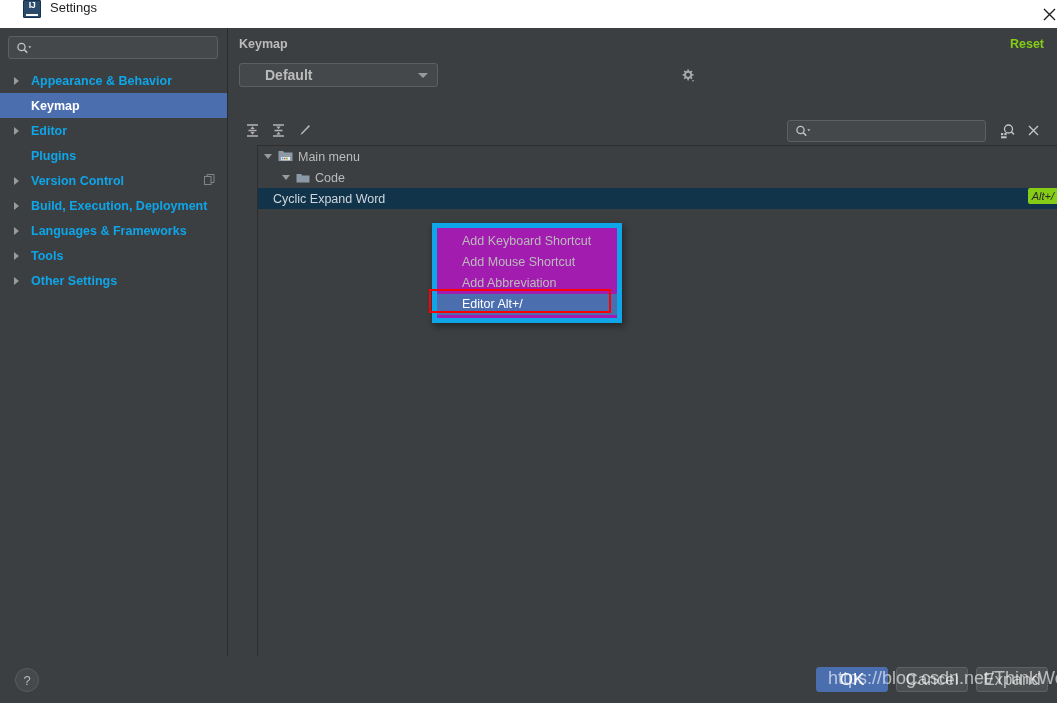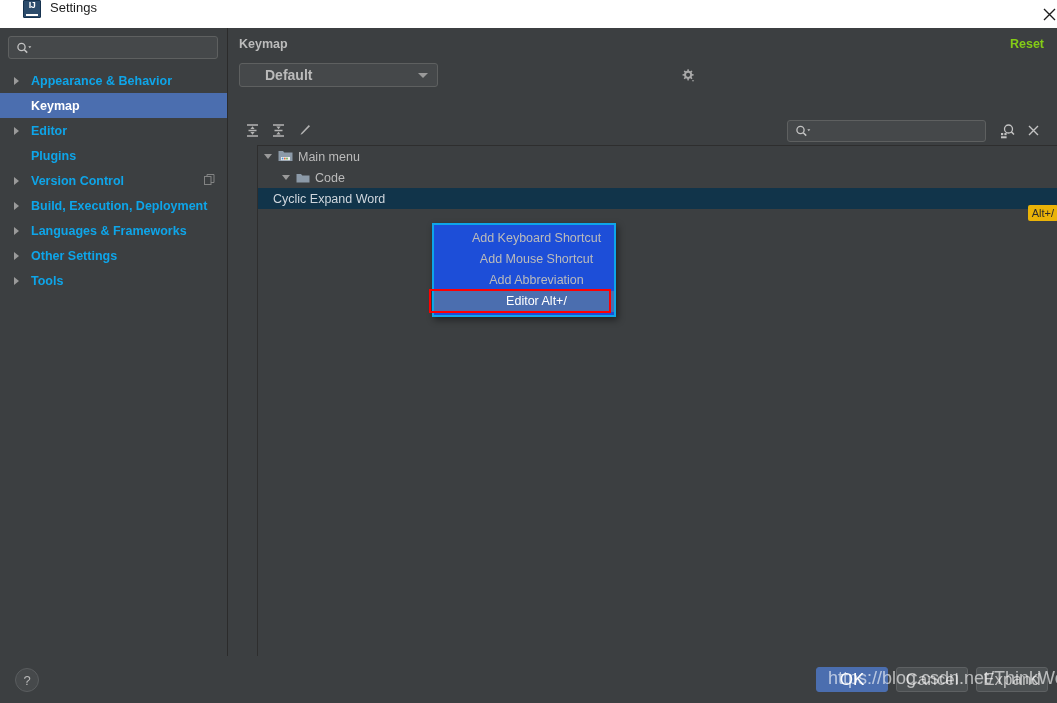--- a/index.html
+++ b/index.html
@@ -295,41 +295,41 @@
     border-left: 4.5px solid transparent;
     border-right: 4.5px solid transparent;
     flex: none;
     margin-right: 6px;
   }
   .tree-icon { flex: none; margin-right: 5px; display:flex; align-items:center;}
   .tree-icon svg { display: block; }
   .shortcut-badge {
     position: absolute;
     right: 5px;
-    top: 17px;
+    top: 0;
     height: 16px;
     padding: 0 4px;
     line-height: 16px;
-    background: #eab308;
+    background: #84cc16;
     color: #2b2b2b;
     font-size: 11px;
     border-radius: 2px;
+    font-style: italic;
   }
 
   
   .ctx-menu {
     position: absolute;
     left: 432px; top: 223px;
     width: 180px;
-    background: #1d4ed8;
-    border: 2px solid #0ea5e9;
+    background: #a21caf;
+    border: 5px solid #0ea5e9;
     box-shadow: 2px 3px 7px rgba(0,0,0,0.45);
     padding: 3px 0;
     z-index: 40;
-    text-align: center;
   }
   .ctx-item {
     height: 21px;
     line-height: 21px;
     padding-left: 25px;
     font-size: 12.5px;
     color: #bbbbbb;
     cursor: default;
     white-space: nowrap;
   }
@@ -459,25 +459,25 @@
         <div class="side-item">
           <span class="side-arrow"></span>
           <span class="side-label">Build, Execution, Deployment</span>
         </div>
         <div class="side-item">
           <span class="side-arrow"></span>
           <span class="side-label">Languages &amp; Frameworks</span>
         </div>
         <div class="side-item">
           <span class="side-arrow"></span>
+          <span class="side-label">Tools</span>
+        </div>
+        <div class="side-item">
+          <span class="side-arrow"></span>
           <span class="side-label">Other Settings</span>
-        </div>
-        <div class="side-item">
-          <span class="side-arrow"></span>
-          <span class="side-label">Tools</span>
         </div>
       </div>
   </div>
 
   <div class="right">
     <div class="panel-title">Keymap</div>
     <div class="reset-link">Reset</div>
 
     <div class="keymap-select">
       <span class="val">Default</span>

